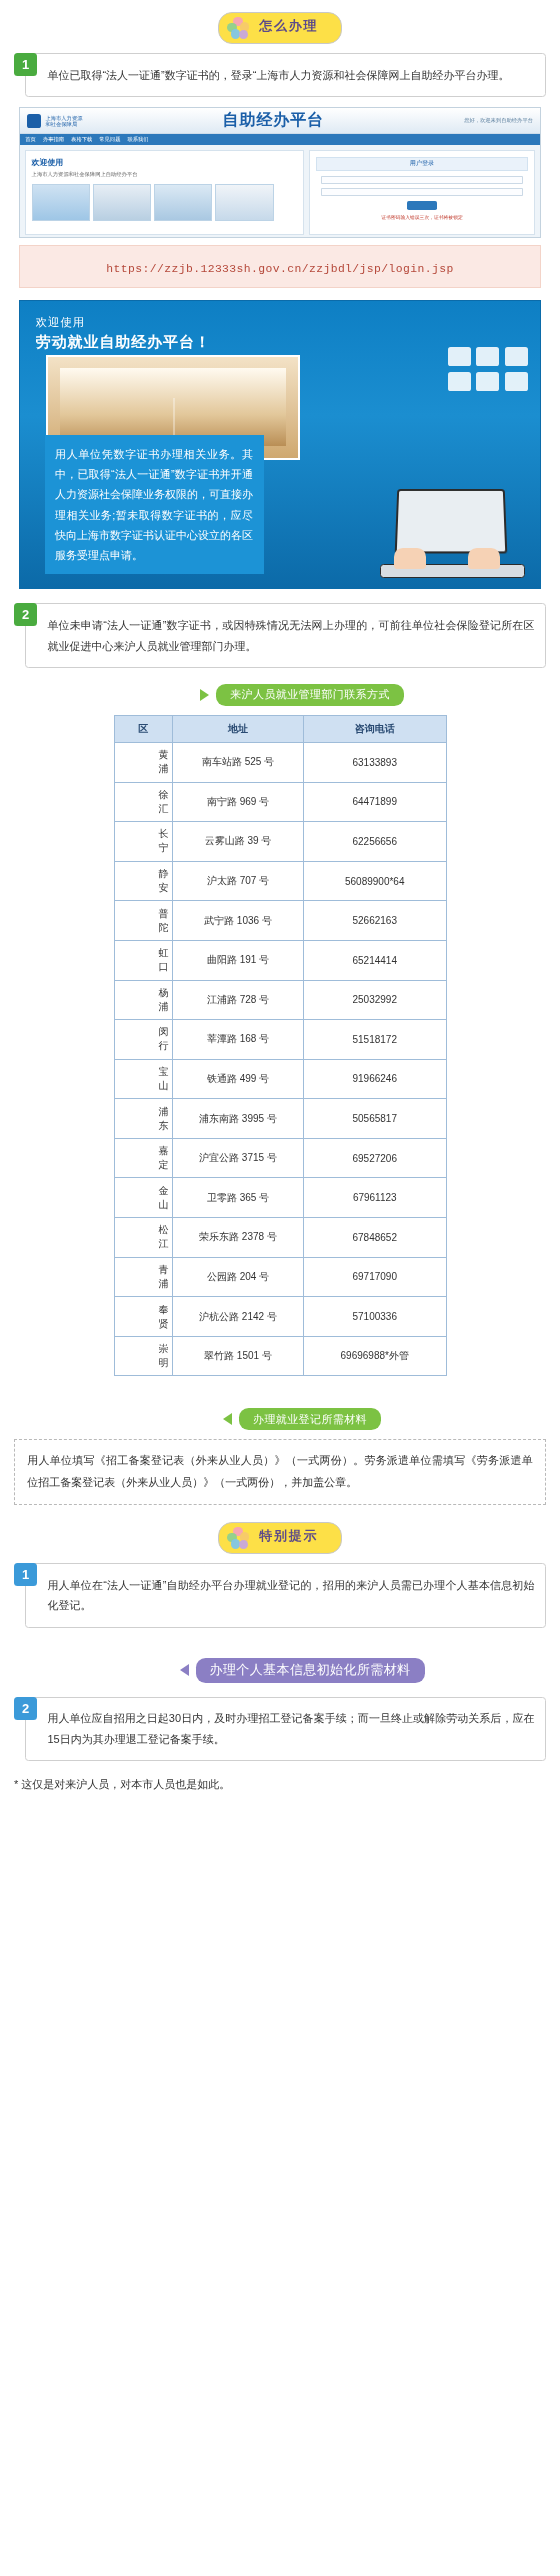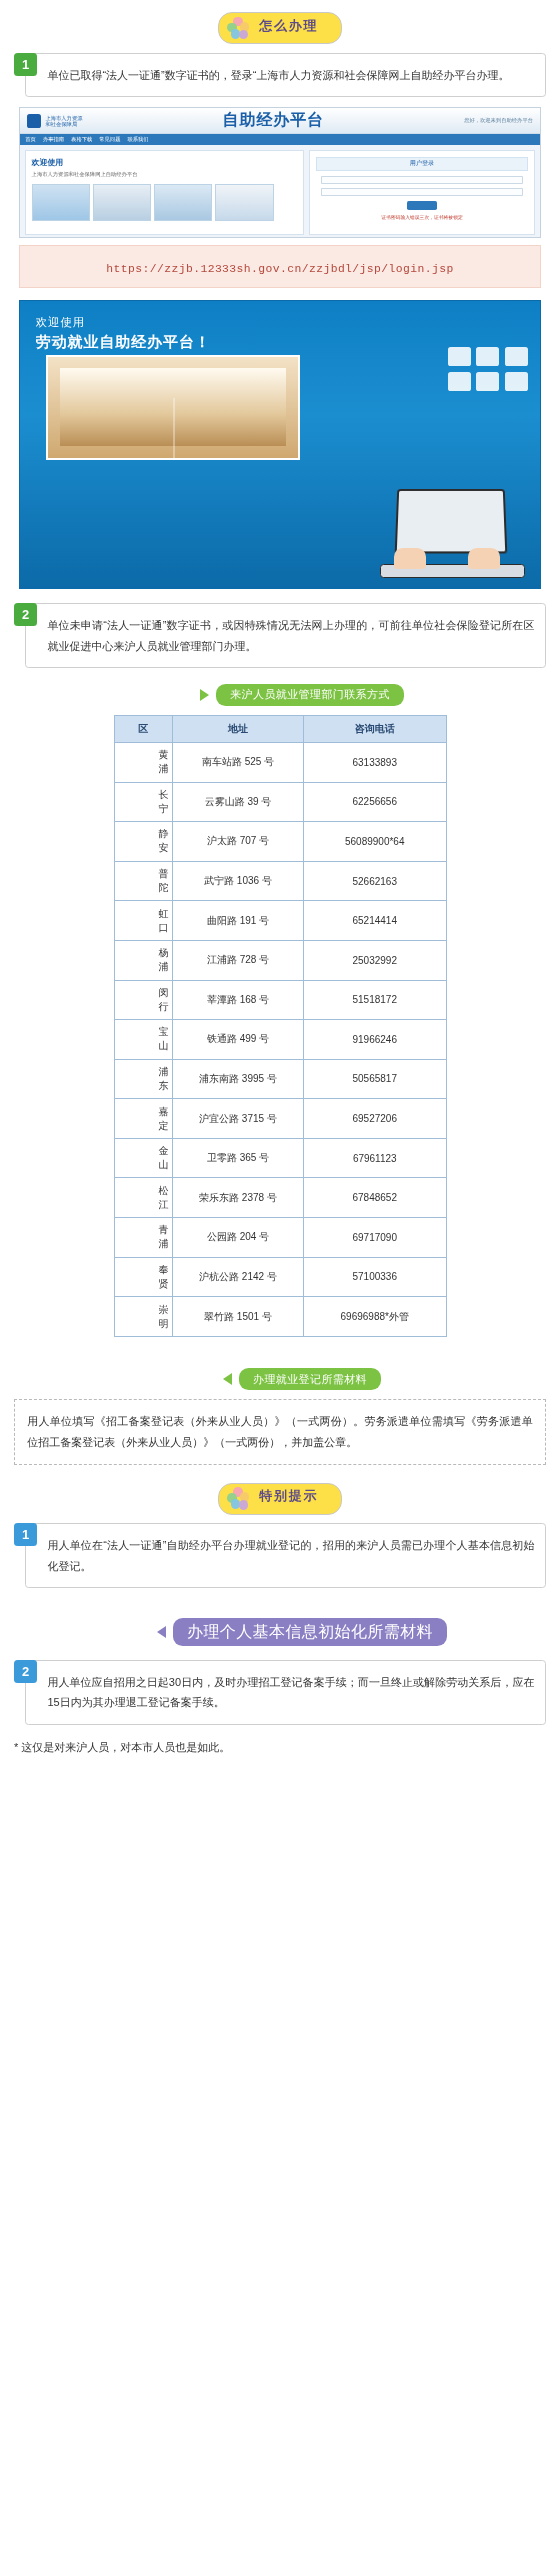--- a/index.html
+++ b/index.html
@@ -300,21 +300,21 @@
     background: #7cc243;
     color: #fff;
     font-size: 11px;
     padding: 3.5px 14px;
     border-radius: 9.6px;
     letter-spacing: 0.4px;
   }
   .pill-purple {
     background: #8b7fc4;
     color: #fff;
-    font-size: 16px;
+    font-size: 13px;
     padding: 3.5px 14px;
     border-radius: 9.6px;
     letter-spacing: 0.4px;
   }
   .tri-left.purple { border-right-color: #8b7fc4; }
 
   
   table.district {
     width: 333px;
     margin: 0 auto;
@@ -446,20 +446,21 @@
       <b></b>
       <b></b>
       <b></b>
     </div>
     <div class="il-laptop">
       <div class="screen"></div>
       <div class="base"></div>
       <div class="hand1"></div>
       <div class="hand2"></div>
     </div>
+    <div class="il-text">用人单位凭数字证书办理相关业务。其中，已取得“法人一证通”数字证书并开通人力资源社会保障业务权限的，可直接办理相关业务;暂未取得数字证书的，应尽快向上海市数字证书认证中心设立的各区服务受理点申请。</div>
   </div>
 
   <div class="step" style="margin-top:14px;">
     <div class="step-num">2</div>
     <div class="step-body">
       <p>单位未申请“法人一证通”数字证书，或因特殊情况无法网上办理的，可前往单位社会保险登记所在区就业促进中心来沪人员就业管理部门办理。</p>
     </div>
   </div>
 
   <div class="tbl-head">
@@ -473,20 +474,25 @@
         <th>区</th>
         <th>地址</th>
         <th>咨询电话</th>
       </tr>
     </thead>
     <tbody>
       <tr>
           <td>黄浦</td>
           <td>南车站路 525 号</td>
           <td>63133893</td>
+        </tr>
+      <tr>
+          <td>徐汇</td>
+          <td>南宁路 969 号</td>
+          <td>64471899</td>
         </tr>
       <tr>
           <td>长宁</td>
           <td>云雾山路 39 号</td>
           <td>62256656</td>
         </tr>
       <tr>
           <td>静安</td>
           <td>沪太路 707 号</td>
           <td>56089900*64</td>

